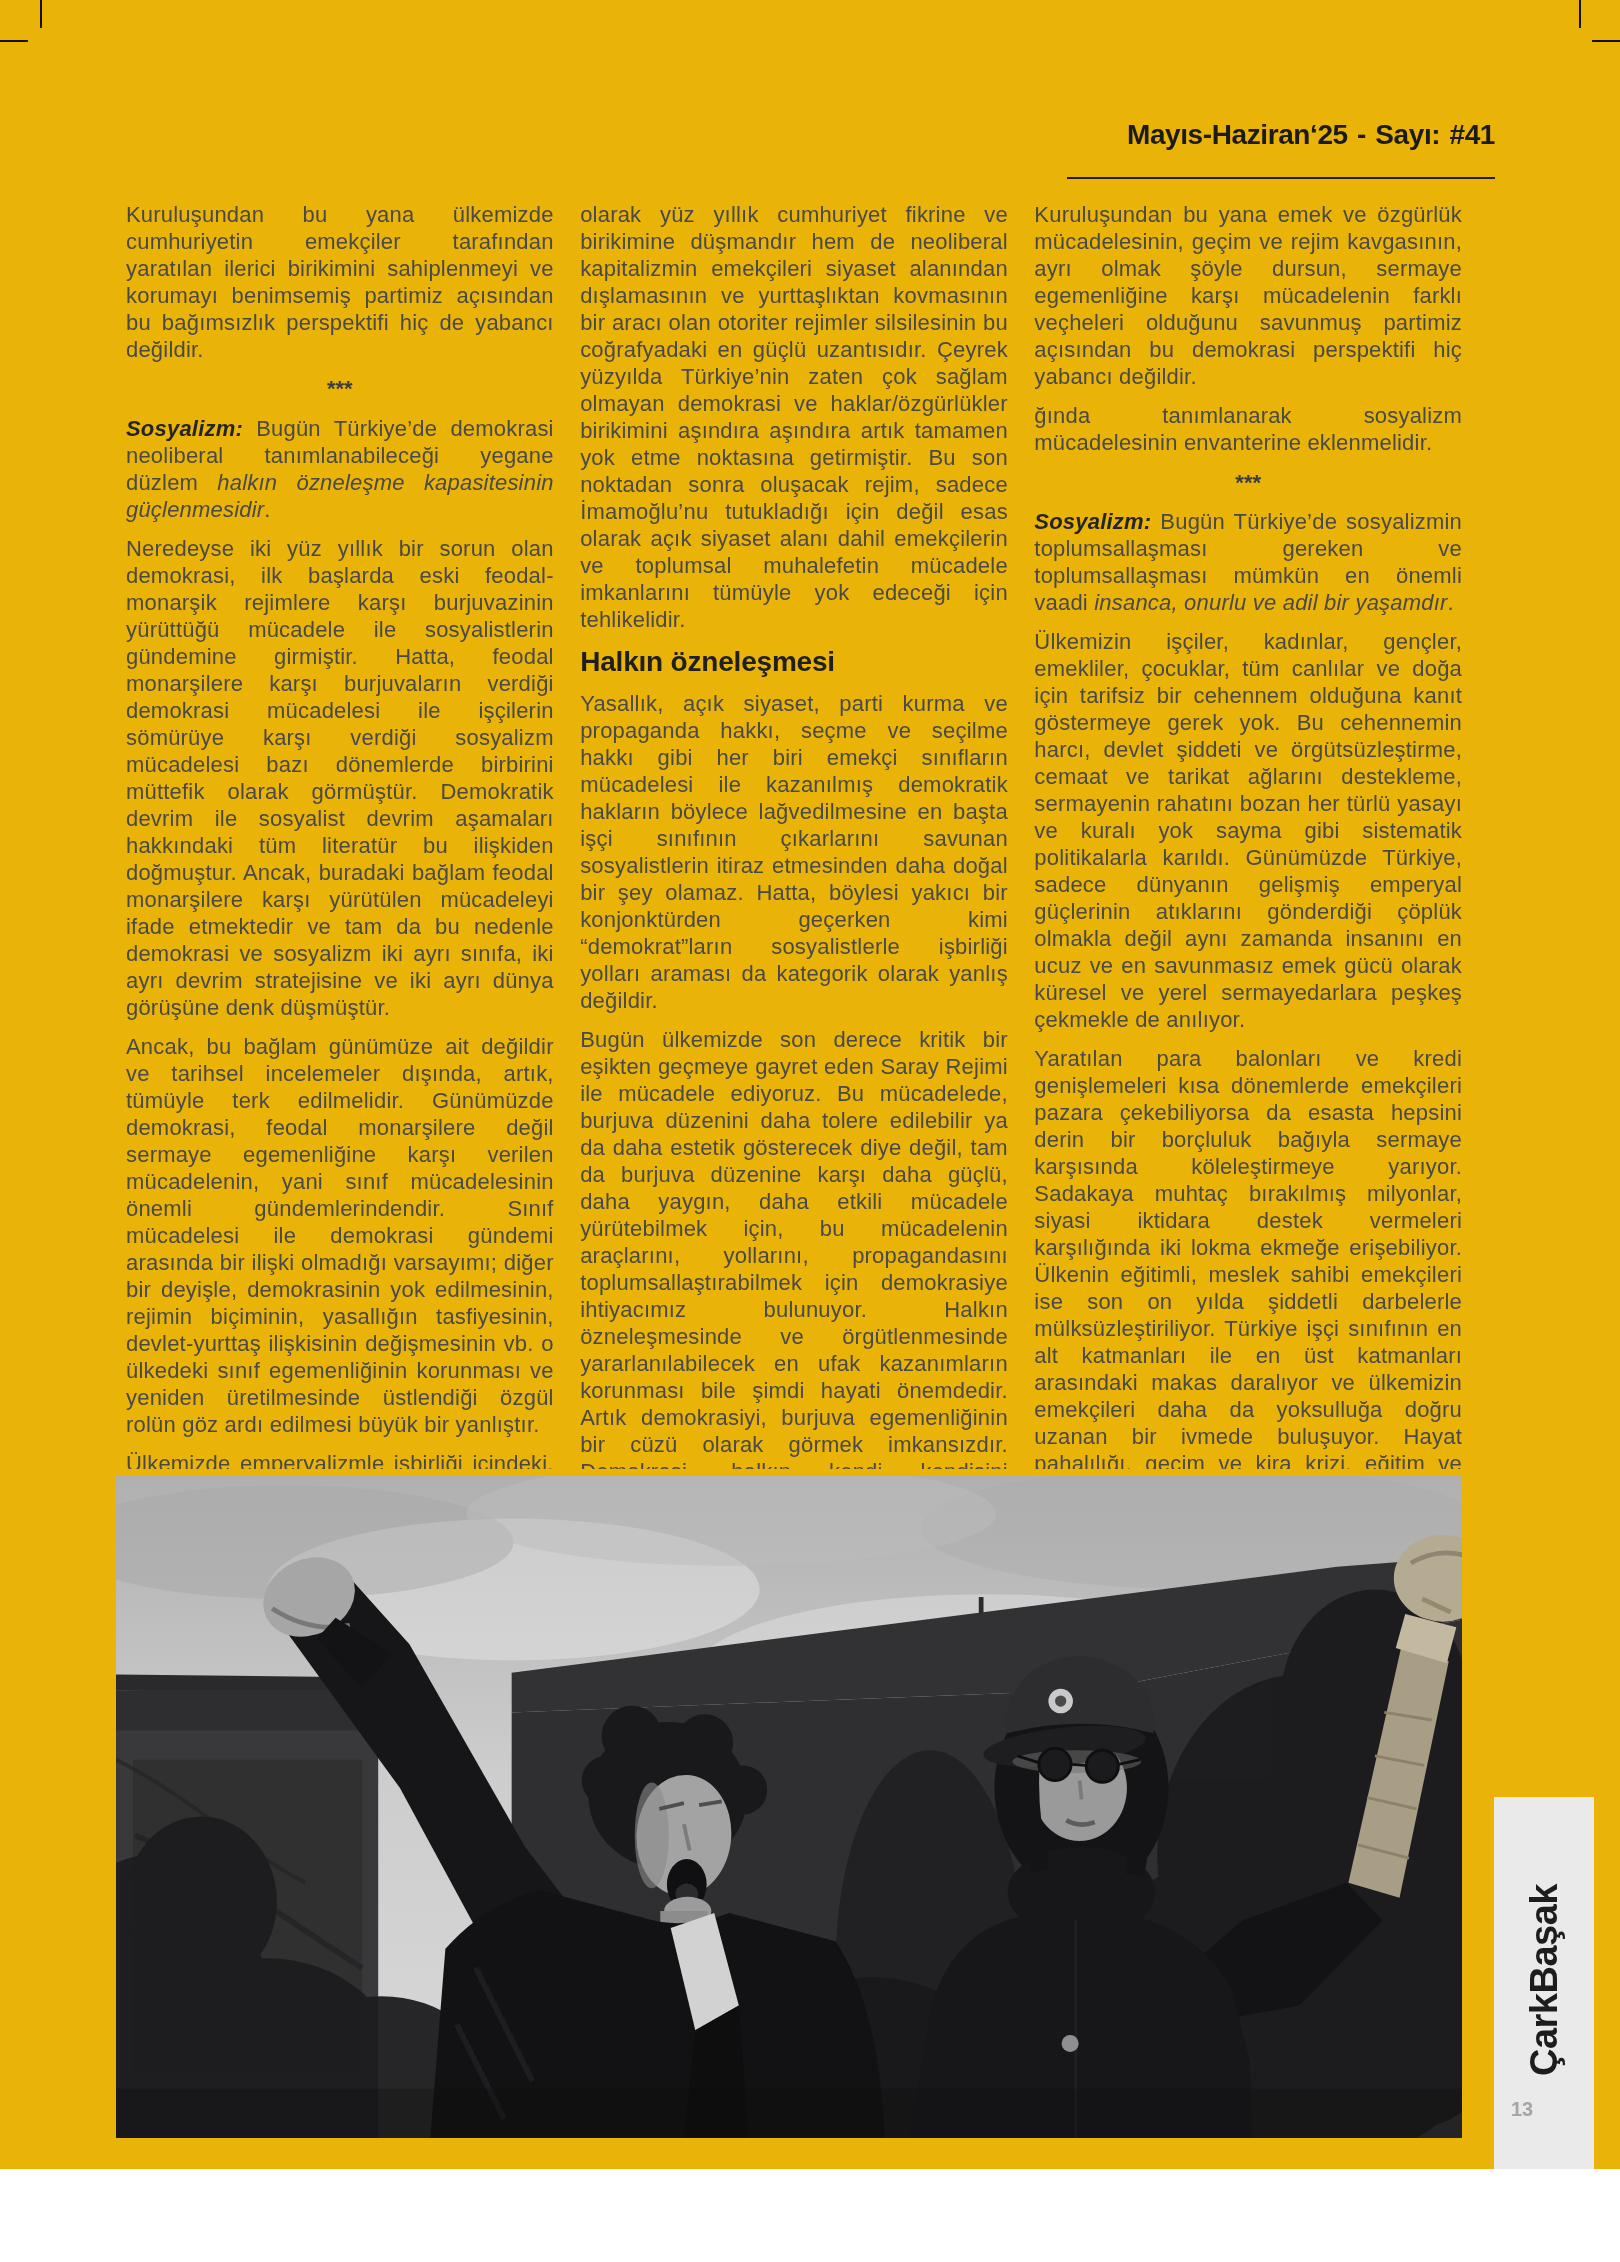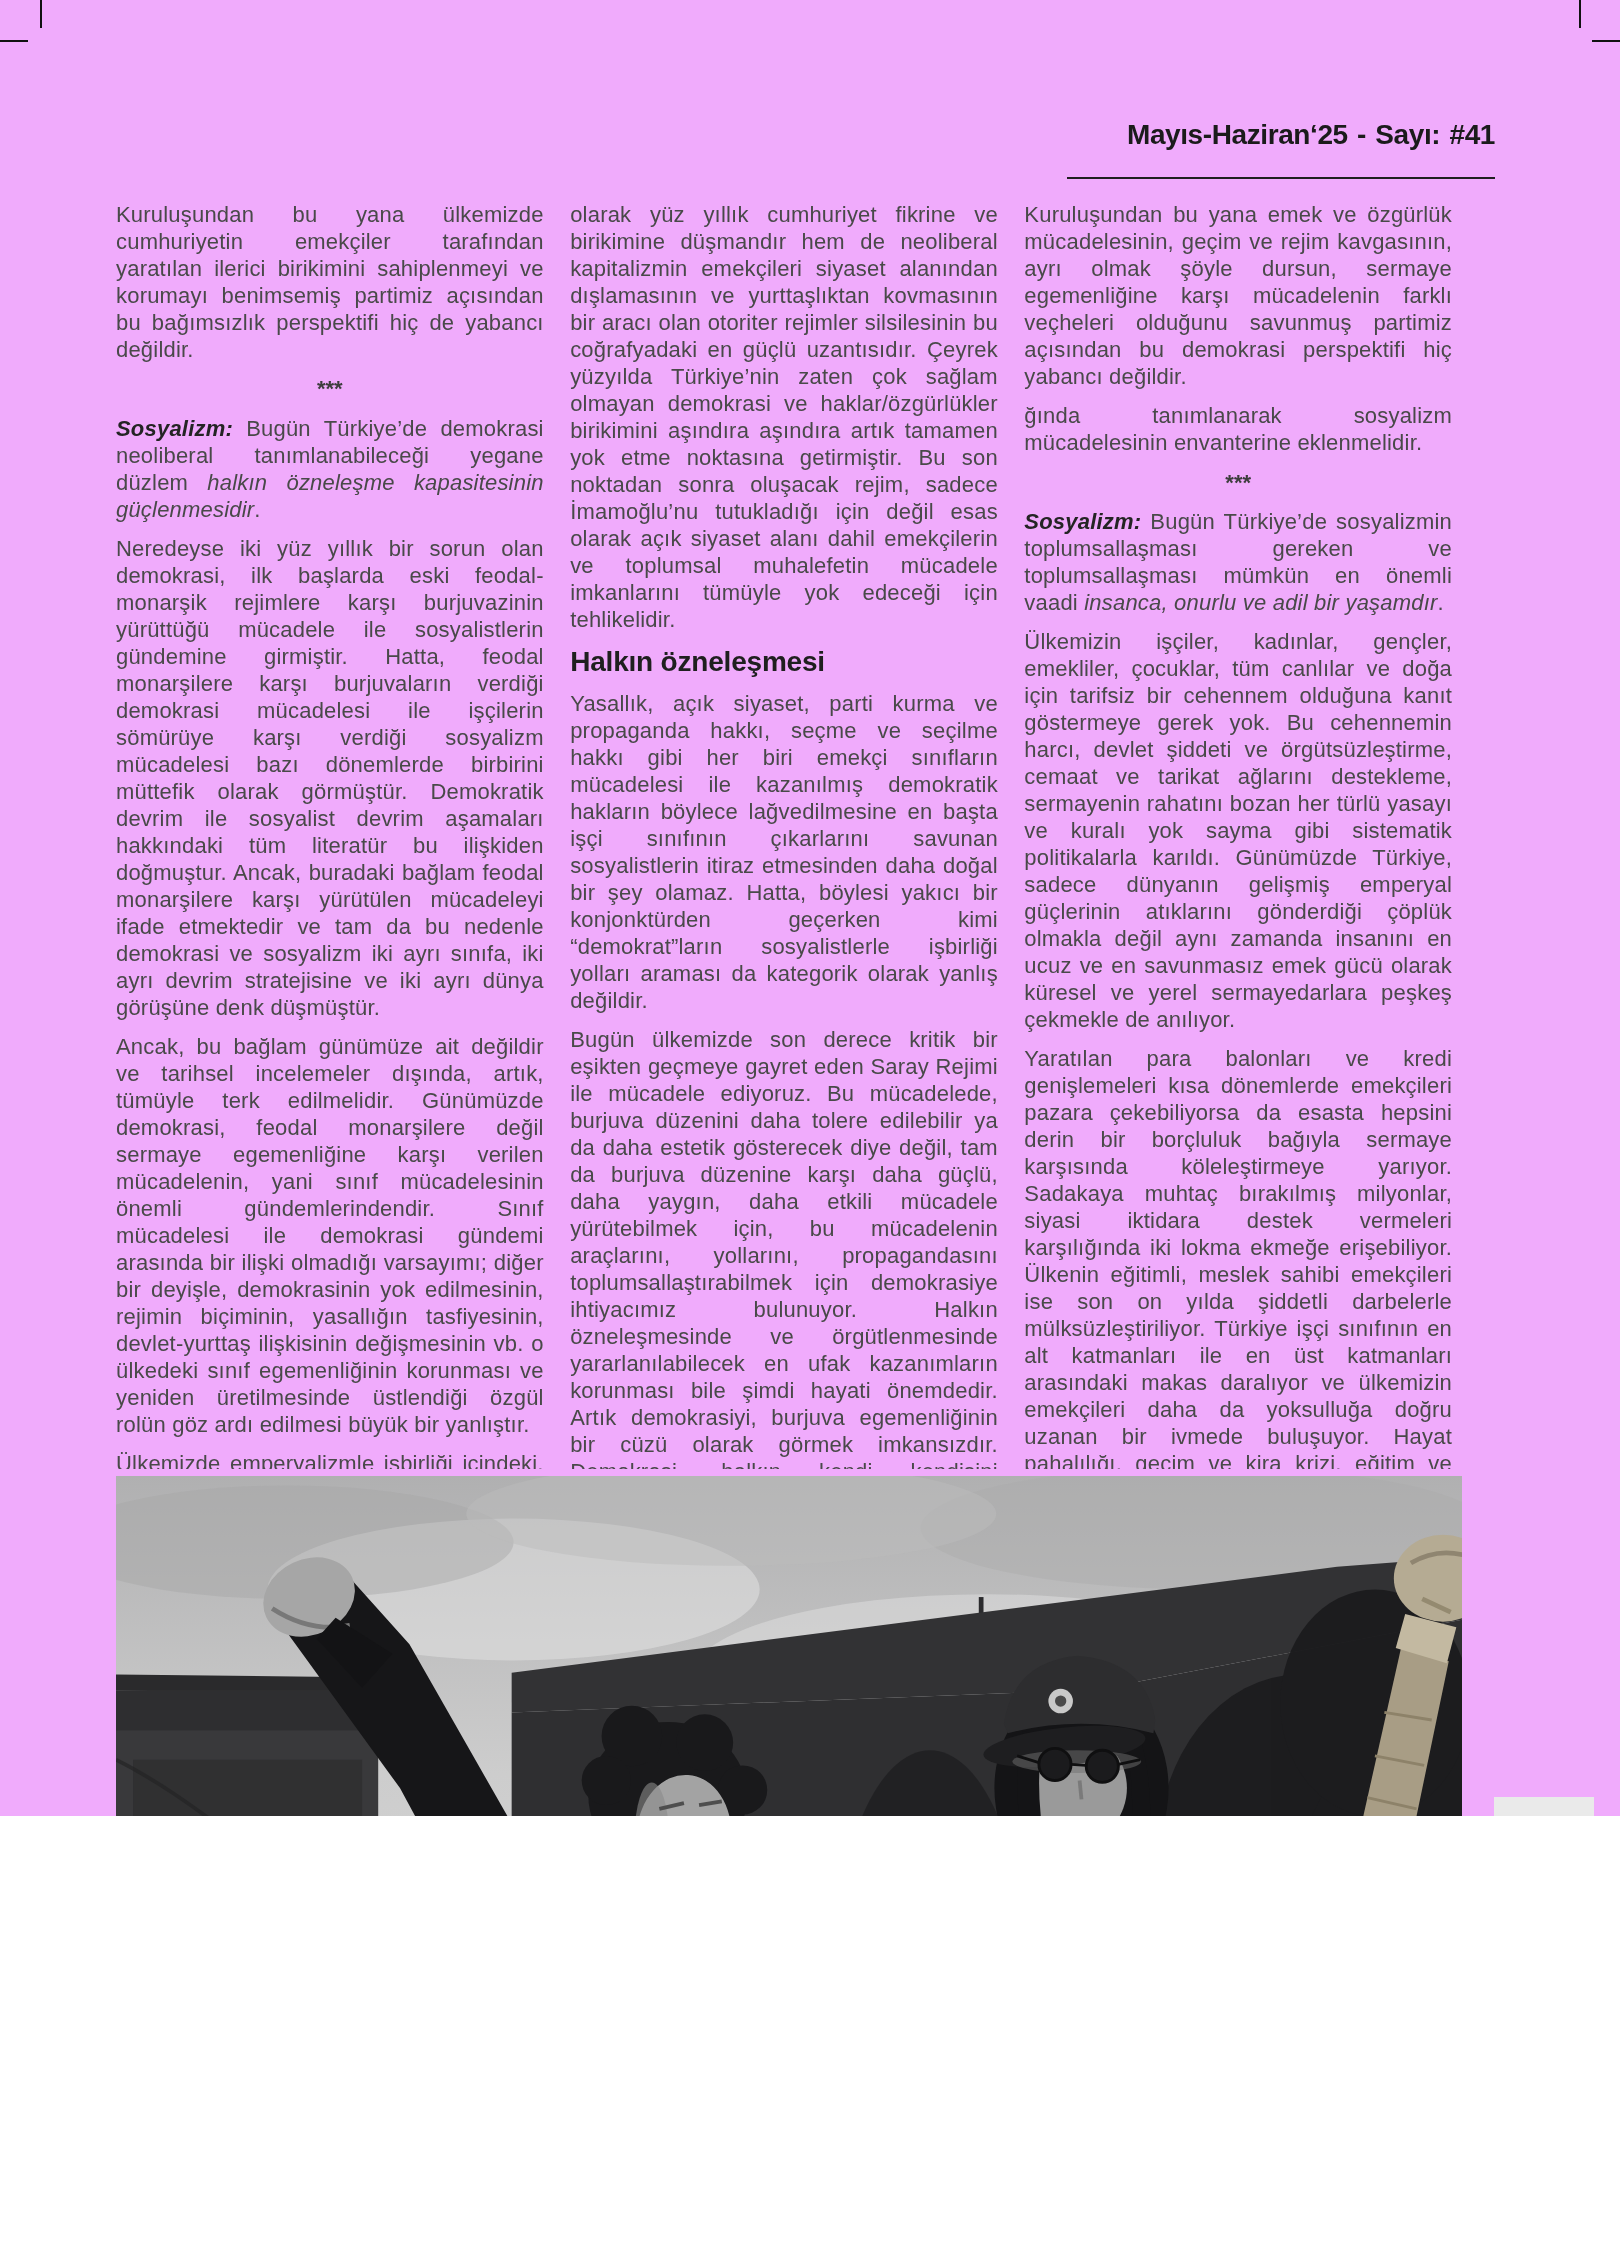--- a/index.html
+++ b/index.html
@@ -1,31 +1,31 @@
 <!DOCTYPE html>
 <html style="font-size:15px"><head>
 <meta charset="utf-8">
 <style>
   html,body{margin:0;padding:0;background:#ffffff;}
   .page{
-    position:relative;width:1620px;height:1816px;background:#f0abfc;overflow:hidden;
+    position:relative;width:1620px;height:2169px;background:#eab308;overflow:hidden;
     font-family:"Liberation Sans",sans-serif;
   }
   
   .crop{position:absolute;background:#111;}
   
   .issue{
     position:absolute;top:119px;right:125px;
     font-size:28px;font-weight:700;letter-spacing:-0.4px;color:#1b1b1b;
     word-spacing:1.9px;
   }
   .header-rule{position:absolute;left:1067px;top:177px;width:428px;height:1.9px;background:#1f1f1f;}
   
   .columns{
-    position:absolute;left:116px;top:201px;width:1336px;height:1268px;
+    position:absolute;left:126px;top:201px;width:1336px;height:1268px;
     display:flex;gap:26.5px;overflow:hidden;
   }
   .col{flex:1 1 0;min-width:0;}
   .col p{
     margin:0 0 12.3px 0;
     font-size:22px;line-height:27px;color:#494949;
     text-align:justify;letter-spacing:0.2px;
   }
   .col h2{
     margin:12.3px 0 10.4px 0;

